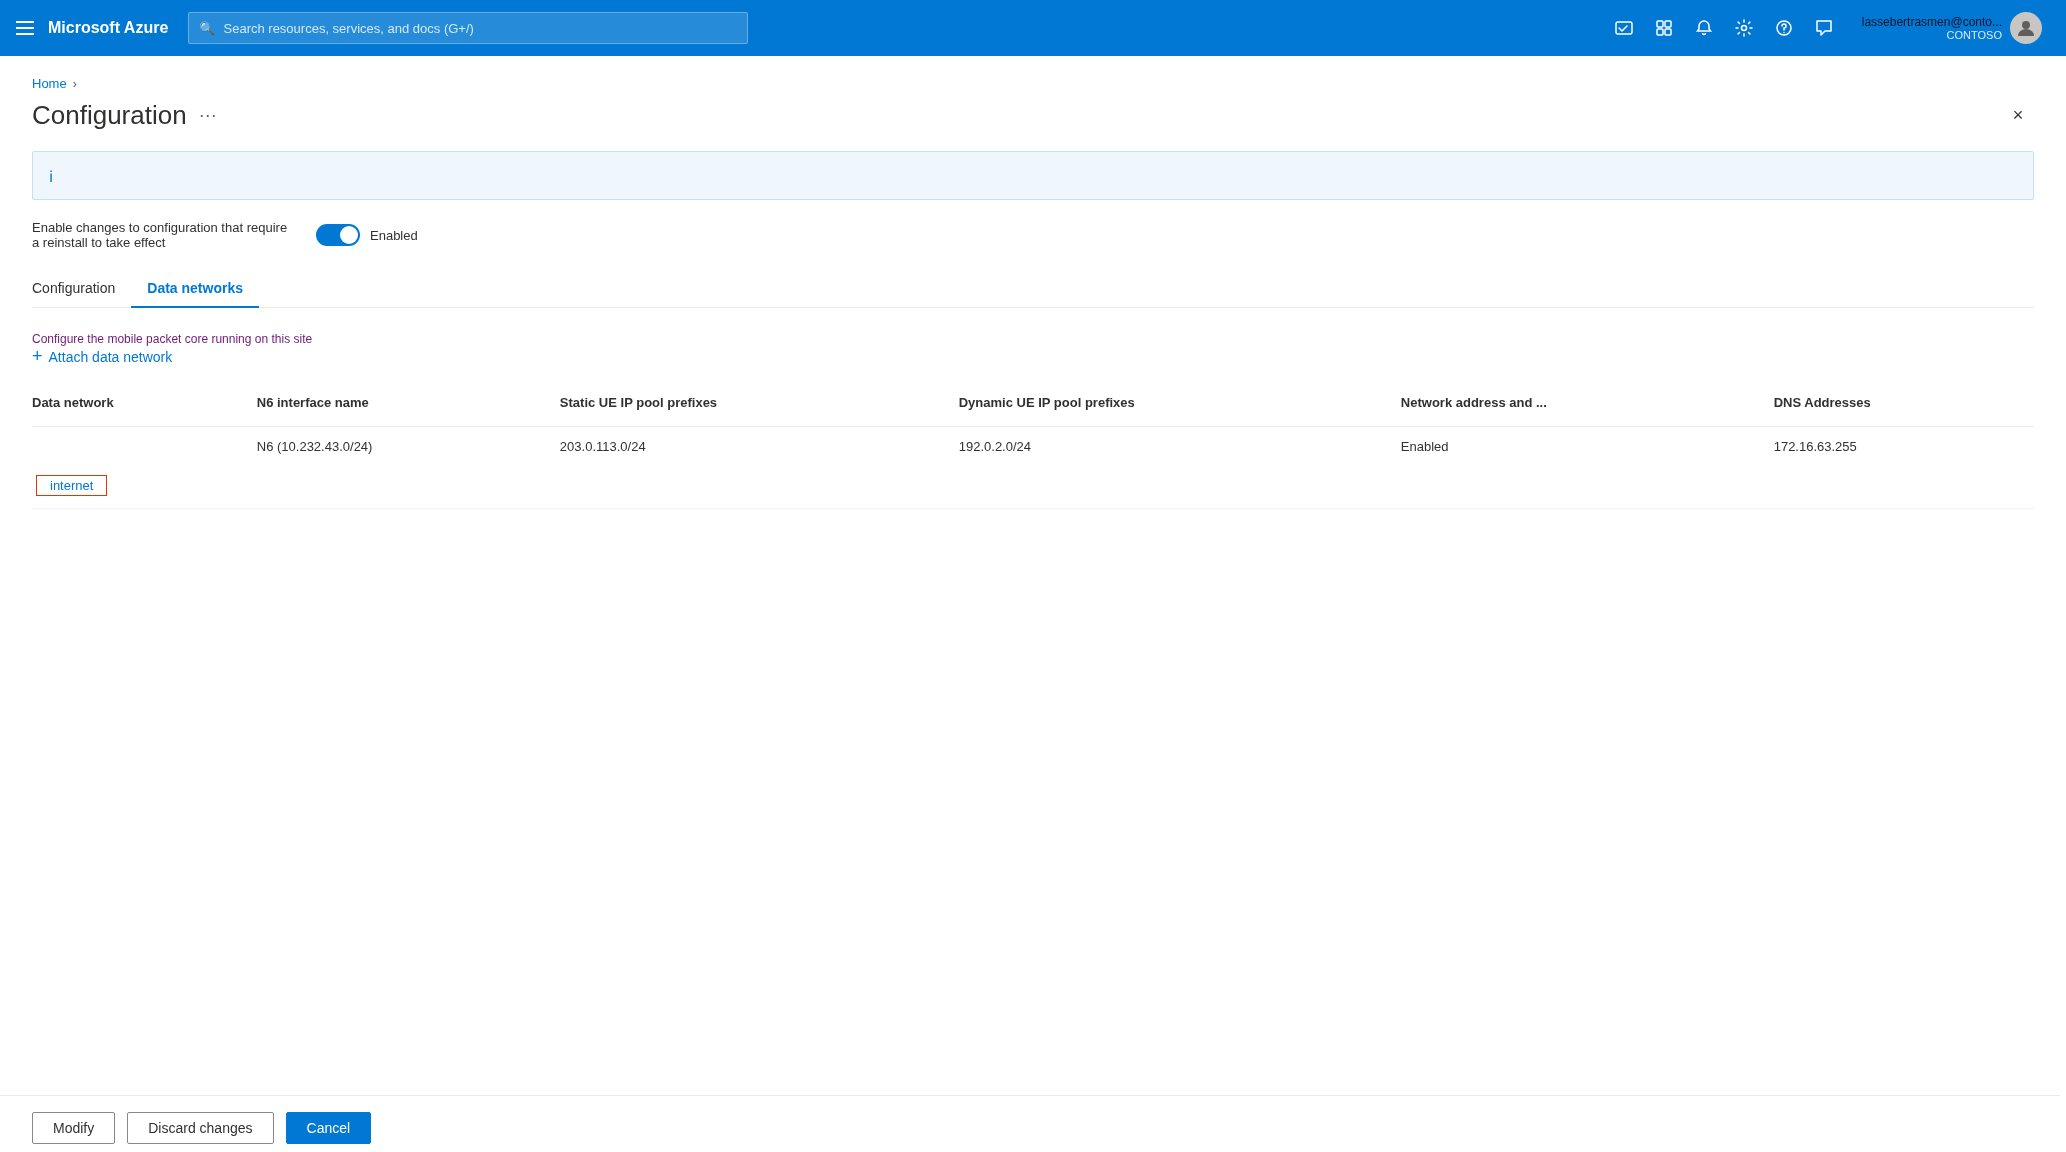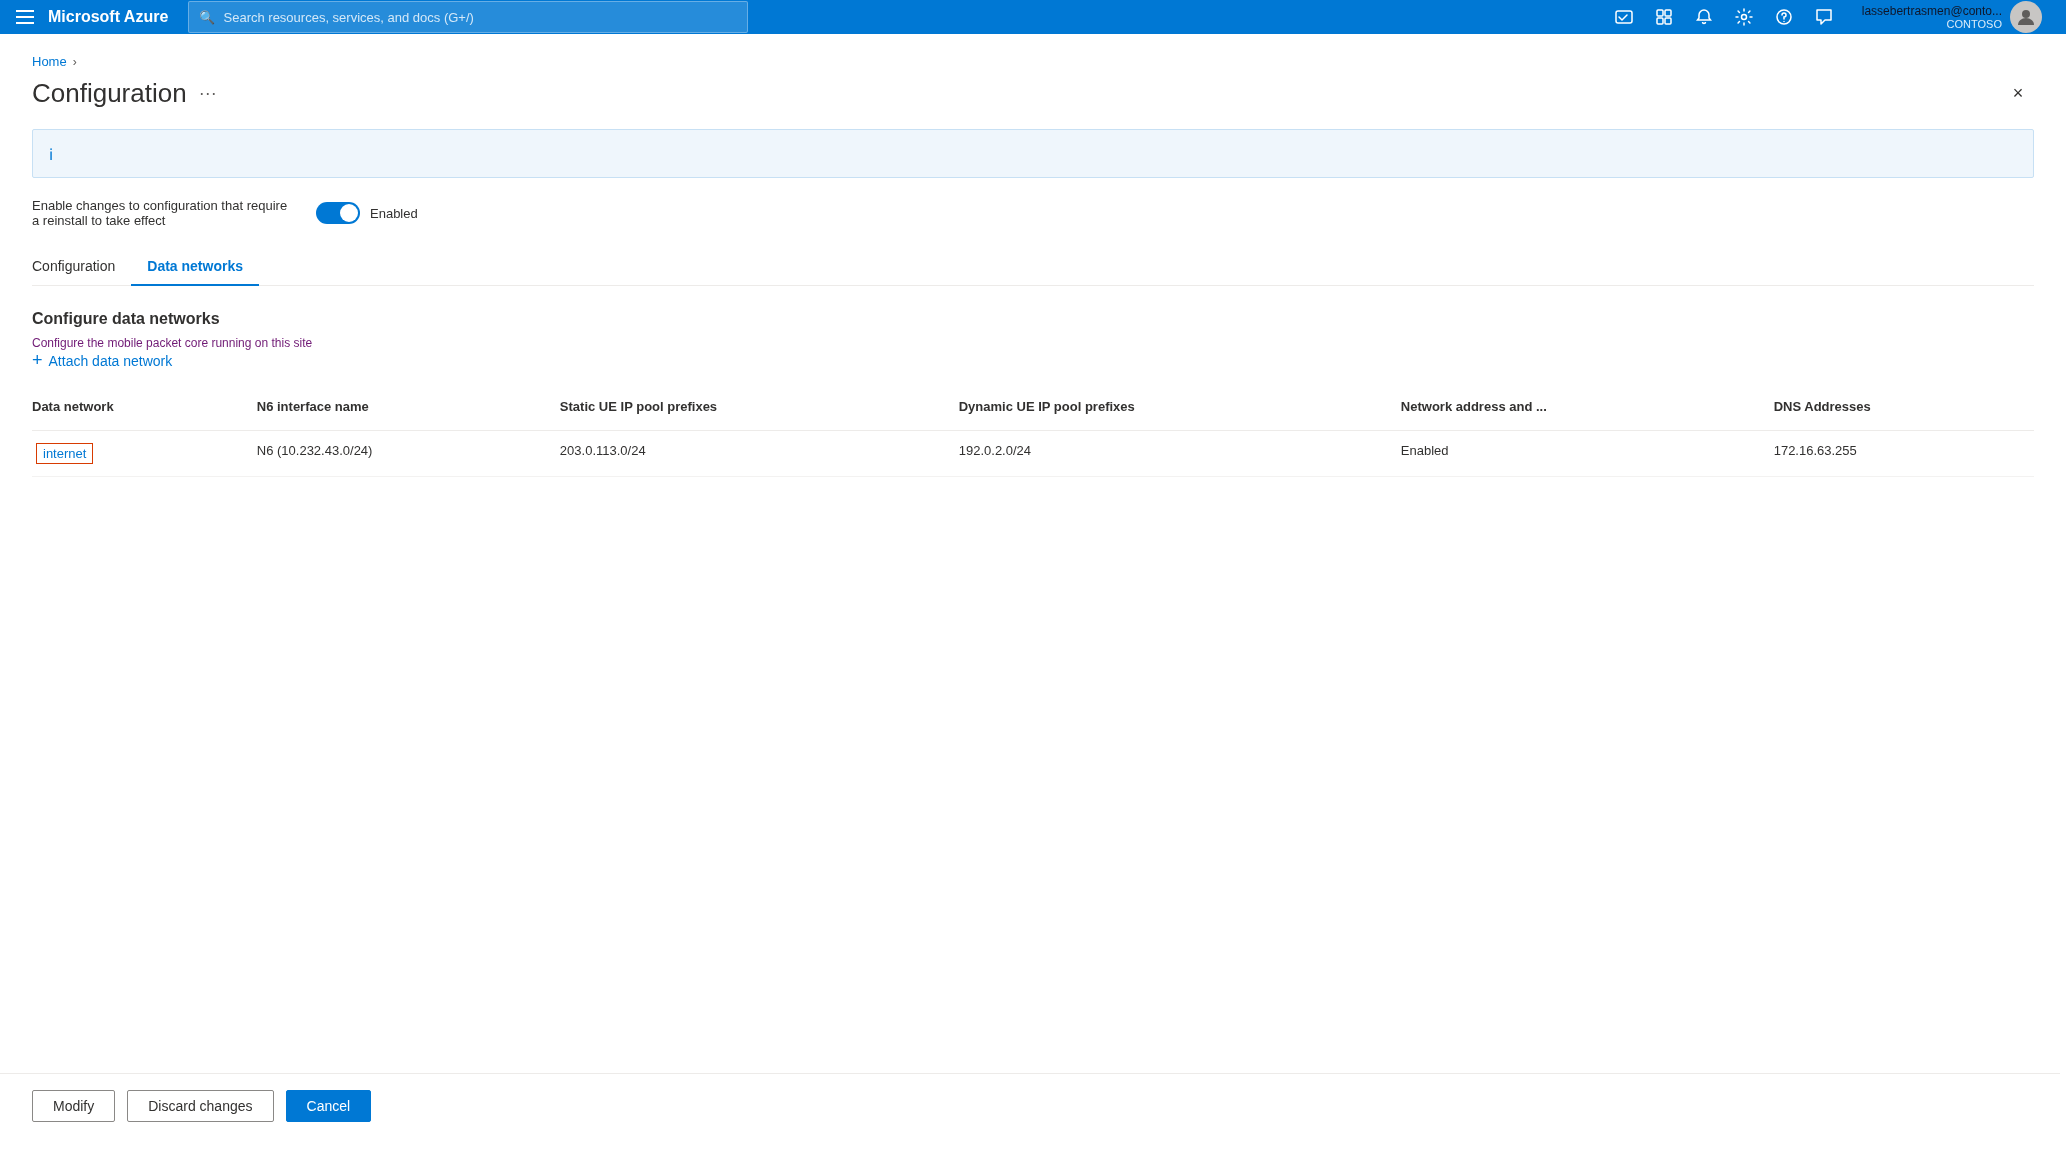--- a/index.html
+++ b/index.html
@@ -1,21 +1,21 @@
 <!DOCTYPE html>
 <html><head>
   <meta charset="utf-8">
   <style>
     * { box-sizing: border-box; margin: 0; padding: 0; }
     body { font-family: 'Segoe UI', Arial, sans-serif; font-size: 14px; color: #323130; background: #fff; height: 1152px; width: 2066px; overflow: hidden; }
 
     
     .topbar {
       background: #0078d4;
-      height: 34px;
+      height: 56px;
       display: flex;
       align-items: center;
       padding: 0 16px;
       gap: 12px;
       color: #fff;
     }
     .topbar-hamburger {
       width: 20px; height: 20px; display: flex; flex-direction: column; gap: 4px; justify-content: center; cursor: pointer;
     }
     .topbar-hamburger span { display: block; height: 2px; background: #fff; width: 18px; }
@@ -140,22 +140,23 @@
     }
     .data-table th:first-child { padding-left: 0; }
     .data-table td {
       padding: 12px 16px 12px 0; font-size: 13px; color: #323130;
       border-bottom: 1px solid #f3f2f1; vertical-align: top;
     }
     .data-table td:first-child { padding-left: 4px; }
 
     .cell-link {
       color: #0078d4; text-decoration: none; cursor: pointer;
-      display: inline-block; padding: 2px 6px;
+      display: inline-block; padding: 2px 13px;
       border: 1.5px solid #d83b01;
+      margin-top: 36px;
     }
 
     
     .footer {
       position: absolute; bottom: 0; left: 0; right: 6px;
       border-top: 1px solid #edebe9; padding: 16px 32px;
       display: flex; align-items: center; gap: 12px; background: #fff;
     }
     .btn {
       padding: 6px 20px; font-size: 14px; border-radius: 2px; cursor: pointer;
@@ -270,21 +271,20 @@
 
   <div class="tabs">
     <div class="tab">
       <span>Configuration</span>
     </div>
     <div class="tab active">
       <span>Data networks</span>
     </div>
   </div>
 
-  <h2 class="section-heading">Configure data networks</h2>
   <p class="section-subtext">Configure the mobile packet core running on this site</p>
 
   <div class="attach-link">
     <span class="attach-plus">+</span>
     <span>Attach data network</span>
   </div>
 
   <table class="data-table">
     <thead>
       <tr>

